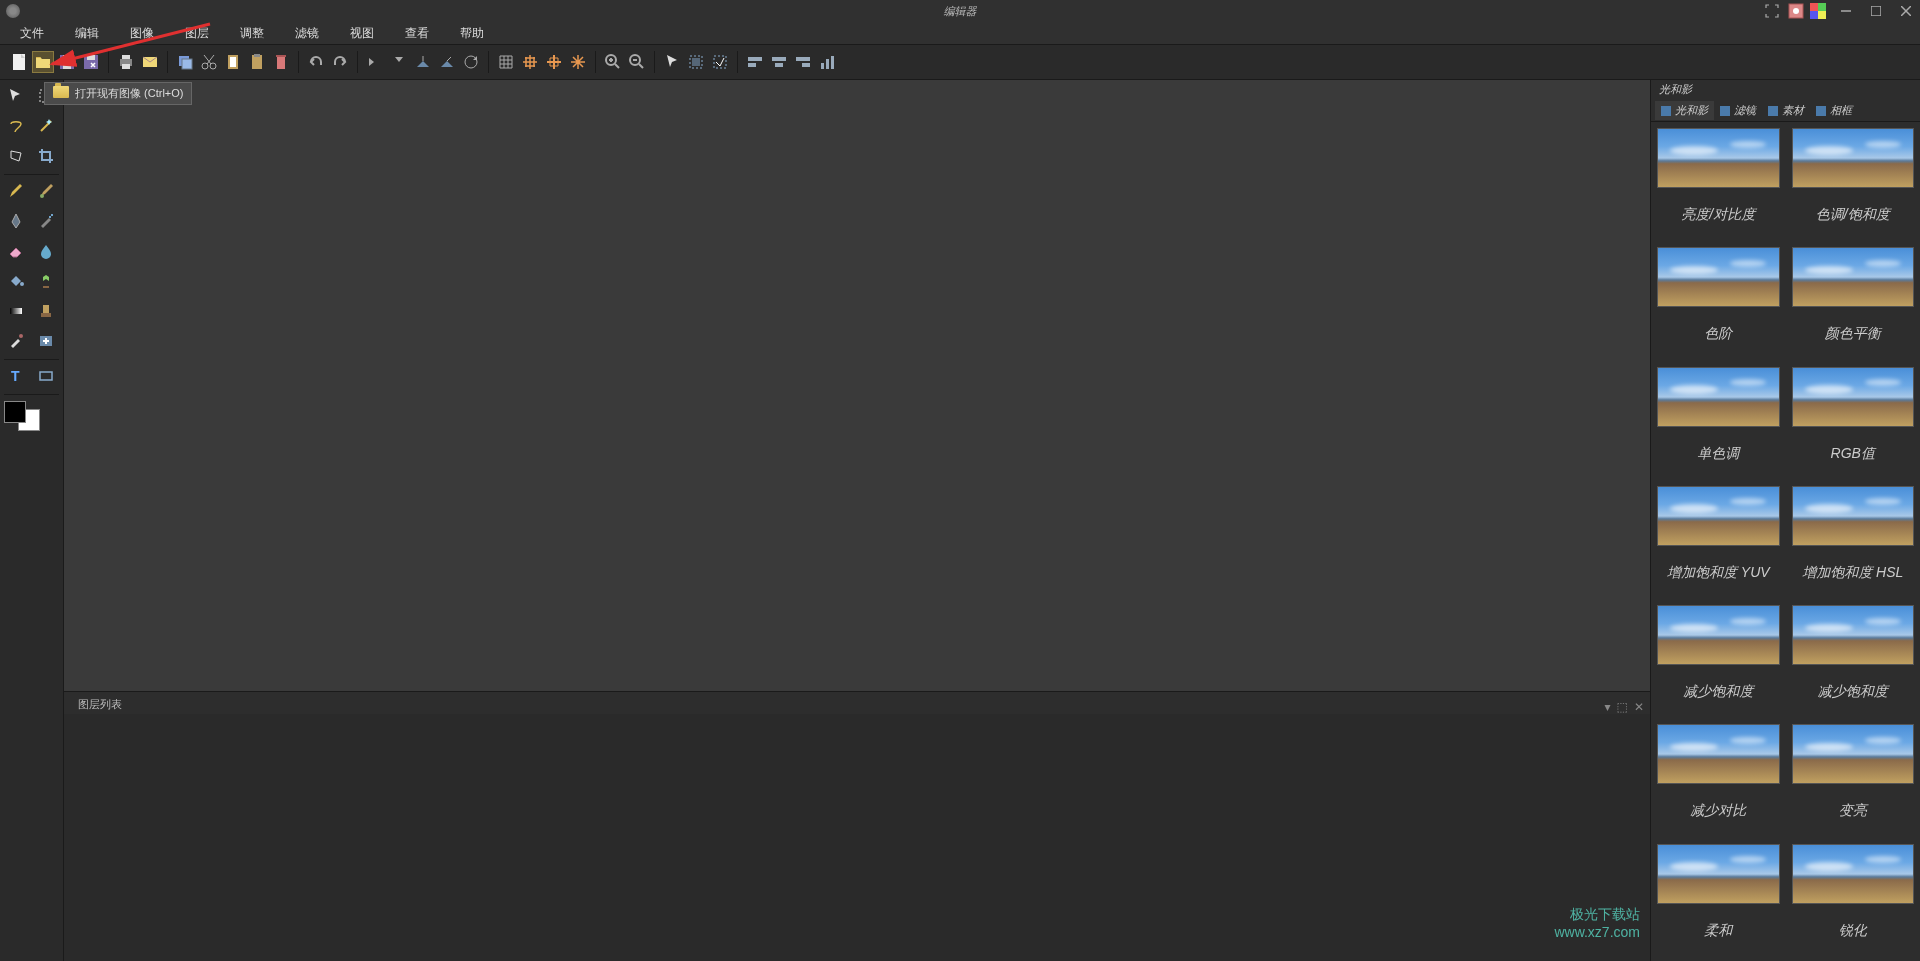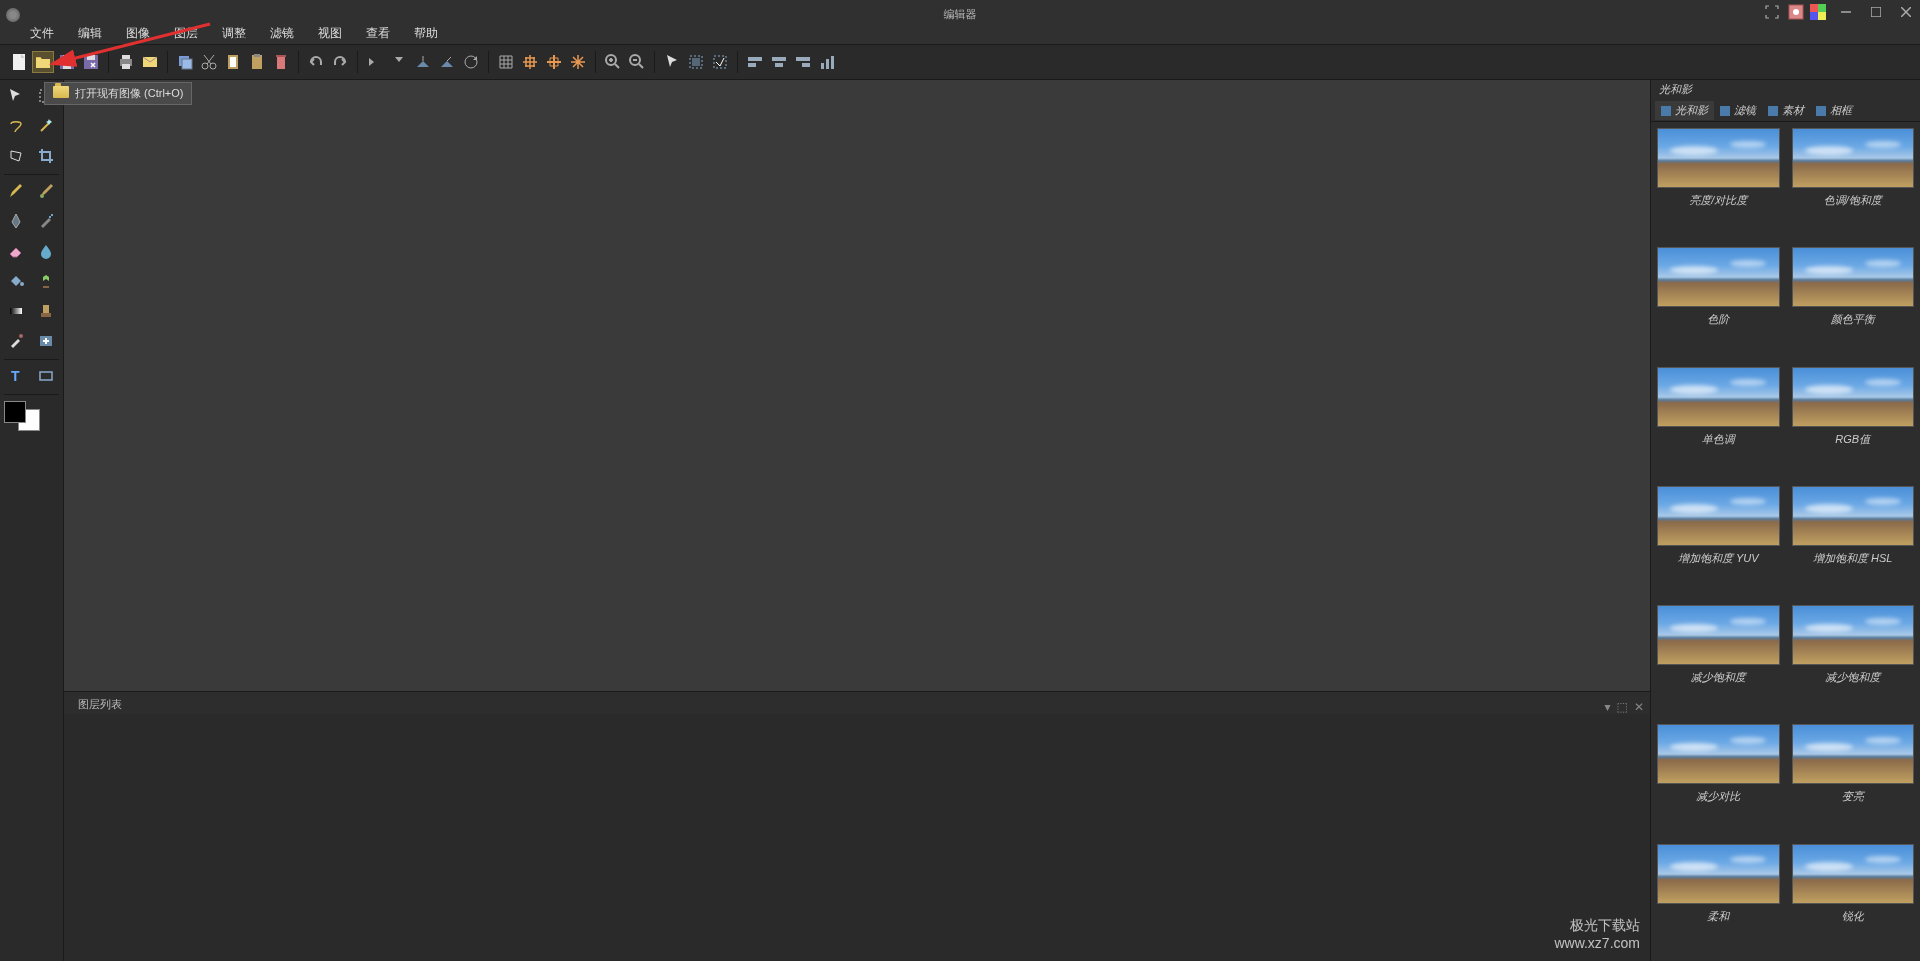--- a/index.html
+++ b/index.html
@@ -1,23 +1,23 @@
 <!DOCTYPE html>
 <html><head>
 <meta charset="utf-8">
 <style>
 *{margin:0;padding:0;box-sizing:border-box;font-family:"Microsoft YaHei",sans-serif;}
 body{background:#2a2a2a;color:#ccc;font-size:12px;overflow:hidden;width:1920px;height:961px;position:relative;}
-.titlebar{height:22px;background:#303030;display:flex;align-items:flex-end;position:relative;}
+.titlebar{height:22px;background:#303030;display:flex;align-items:center;position:relative;font-style:italic;}
 .app-icon{width:14px;height:14px;margin-left:6px;background:radial-gradient(circle,#888 30%,#555);border-radius:50%;}
 .title-text{position:absolute;left:50%;transform:translateX(-50%);font-size:11px;color:#bbb;}
 .win-controls{position:absolute;right:0;display:flex;align-items:center;gap:2px;}
 .win-btn{width:28px;height:20px;display:flex;align-items:center;justify-content:center;color:#aaa;cursor:pointer;}
 .hdr-icon{width:16px;height:16px;margin-right:4px;}
-.menubar{height:22px;background:#303030;display:flex;align-items:center;padding-left:20px;gap:4px;}
+.menubar{height:22px;background:#303030;display:flex;align-items:center;padding-left:10px;gap:11px;}
 .menu-item{padding:2px 10px;font-size:12px;cursor:pointer;color:#ddd;}
 .toolbar-main{height:36px;background:#2a2a2a;border-top:1px solid #1a1a1a;border-bottom:1px solid #1a1a1a;display:flex;align-items:center;padding-left:8px;gap:2px;}
 .tbtn{width:22px;height:22px;display:flex;align-items:center;justify-content:center;cursor:pointer;position:relative;}
 .tbtn.hl{background:#5a5030;border:1px solid #8a7a40;}
 .sep{width:1px;height:22px;background:#1a1a1a;margin:0 4px;}
 .body-area{display:flex;height:calc(100% - 80px);}
 .toolbox{width:64px;background:#2a2a2a;border-right:1px solid #1a1a1a;padding:4px;}
 .tool-row{display:flex;gap:6px;margin-bottom:6px;}
 .tool-btn{width:24px;height:24px;display:flex;align-items:center;justify-content:center;cursor:pointer;}
 .tool-sep{height:1px;background:#1a1a1a;margin:4px 0;}
@@ -35,26 +35,26 @@
 .rp-title{height:20px;padding:2px 8px;font-size:11px;color:#ccc;}
 .rp-tabs{height:22px;display:flex;align-items:center;border-bottom:1px solid #1a1a1a;padding-left:4px;}
 .rp-tab{display:flex;align-items:center;gap:4px;padding:2px 6px;font-size:11px;cursor:pointer;}
 .rp-tab.active{background:#3a3a3a;}
 .rp-sq{width:10px;height:10px;background:#4a7aaa;}
 .rp-grid{flex:1;overflow-y:auto;padding:6px;display:grid;grid-template-columns:1fr 1fr;gap:8px 12px;}
 .fx-item{text-align:center;cursor:pointer;}
 .fx-thumb{width:100%;height:60px;border:1px solid #555;background:linear-gradient(to bottom,#4a8fd8 0%,#6ba8e5 30%,#a8c8e8 50%,#5a7a9a 55%,#8a6a4a 60%,#c0a060 100%);position:relative;overflow:hidden;}
 .fx-thumb::before{content:'';position:absolute;top:30%;left:10%;width:40%;height:15%;background:rgba(255,255,255,0.6);border-radius:50%;filter:blur(2px);}
 .fx-thumb::after{content:'';position:absolute;top:20%;right:10%;width:30%;height:12%;background:rgba(255,255,255,0.5);border-radius:50%;filter:blur(2px);}
-.fx-label{font-size:11px;color:#ccc;margin-top:5px;}
+.fx-label{font-size:14px;color:#ccc;margin-top:18px;}
 .tooltip{position:absolute;top:82px;left:44px;background:#4a4a4a;border:1px solid #666;padding:3px 8px;display:flex;gap:6px;font-size:11px;color:#ddd;z-index:100;}
 .tt-icon{width:16px;height:12px;background:linear-gradient(to bottom,#f0d878,#d8b850);border-radius:1px;position:relative;}
 .tt-icon::before{content:'';position:absolute;top:-3px;left:2px;width:6px;height:3px;background:#d8b850;border-radius:1px 1px 0 0;}
 .arrow{position:absolute;top:22px;left:40px;z-index:99;pointer-events:none;}
-.watermark{position:absolute;bottom:10px;right:280px;color:#ffffff;font-size:14px;opacity:0.7;z-index:50;}
+.watermark{position:absolute;bottom:21px;right:280px;color:#5eead4;font-size:14px;opacity:0.7;z-index:50;}
 svg{display:block;}
 .rp-grid::-webkit-scrollbar{width:10px;}
 .rp-grid::-webkit-scrollbar-track{background:#222;}
 .rp-grid::-webkit-scrollbar-thumb{background:#555;}
 </style>
 </head>
 <body>
 
 <div class="titlebar">
   <div class="app-icon"></div>

